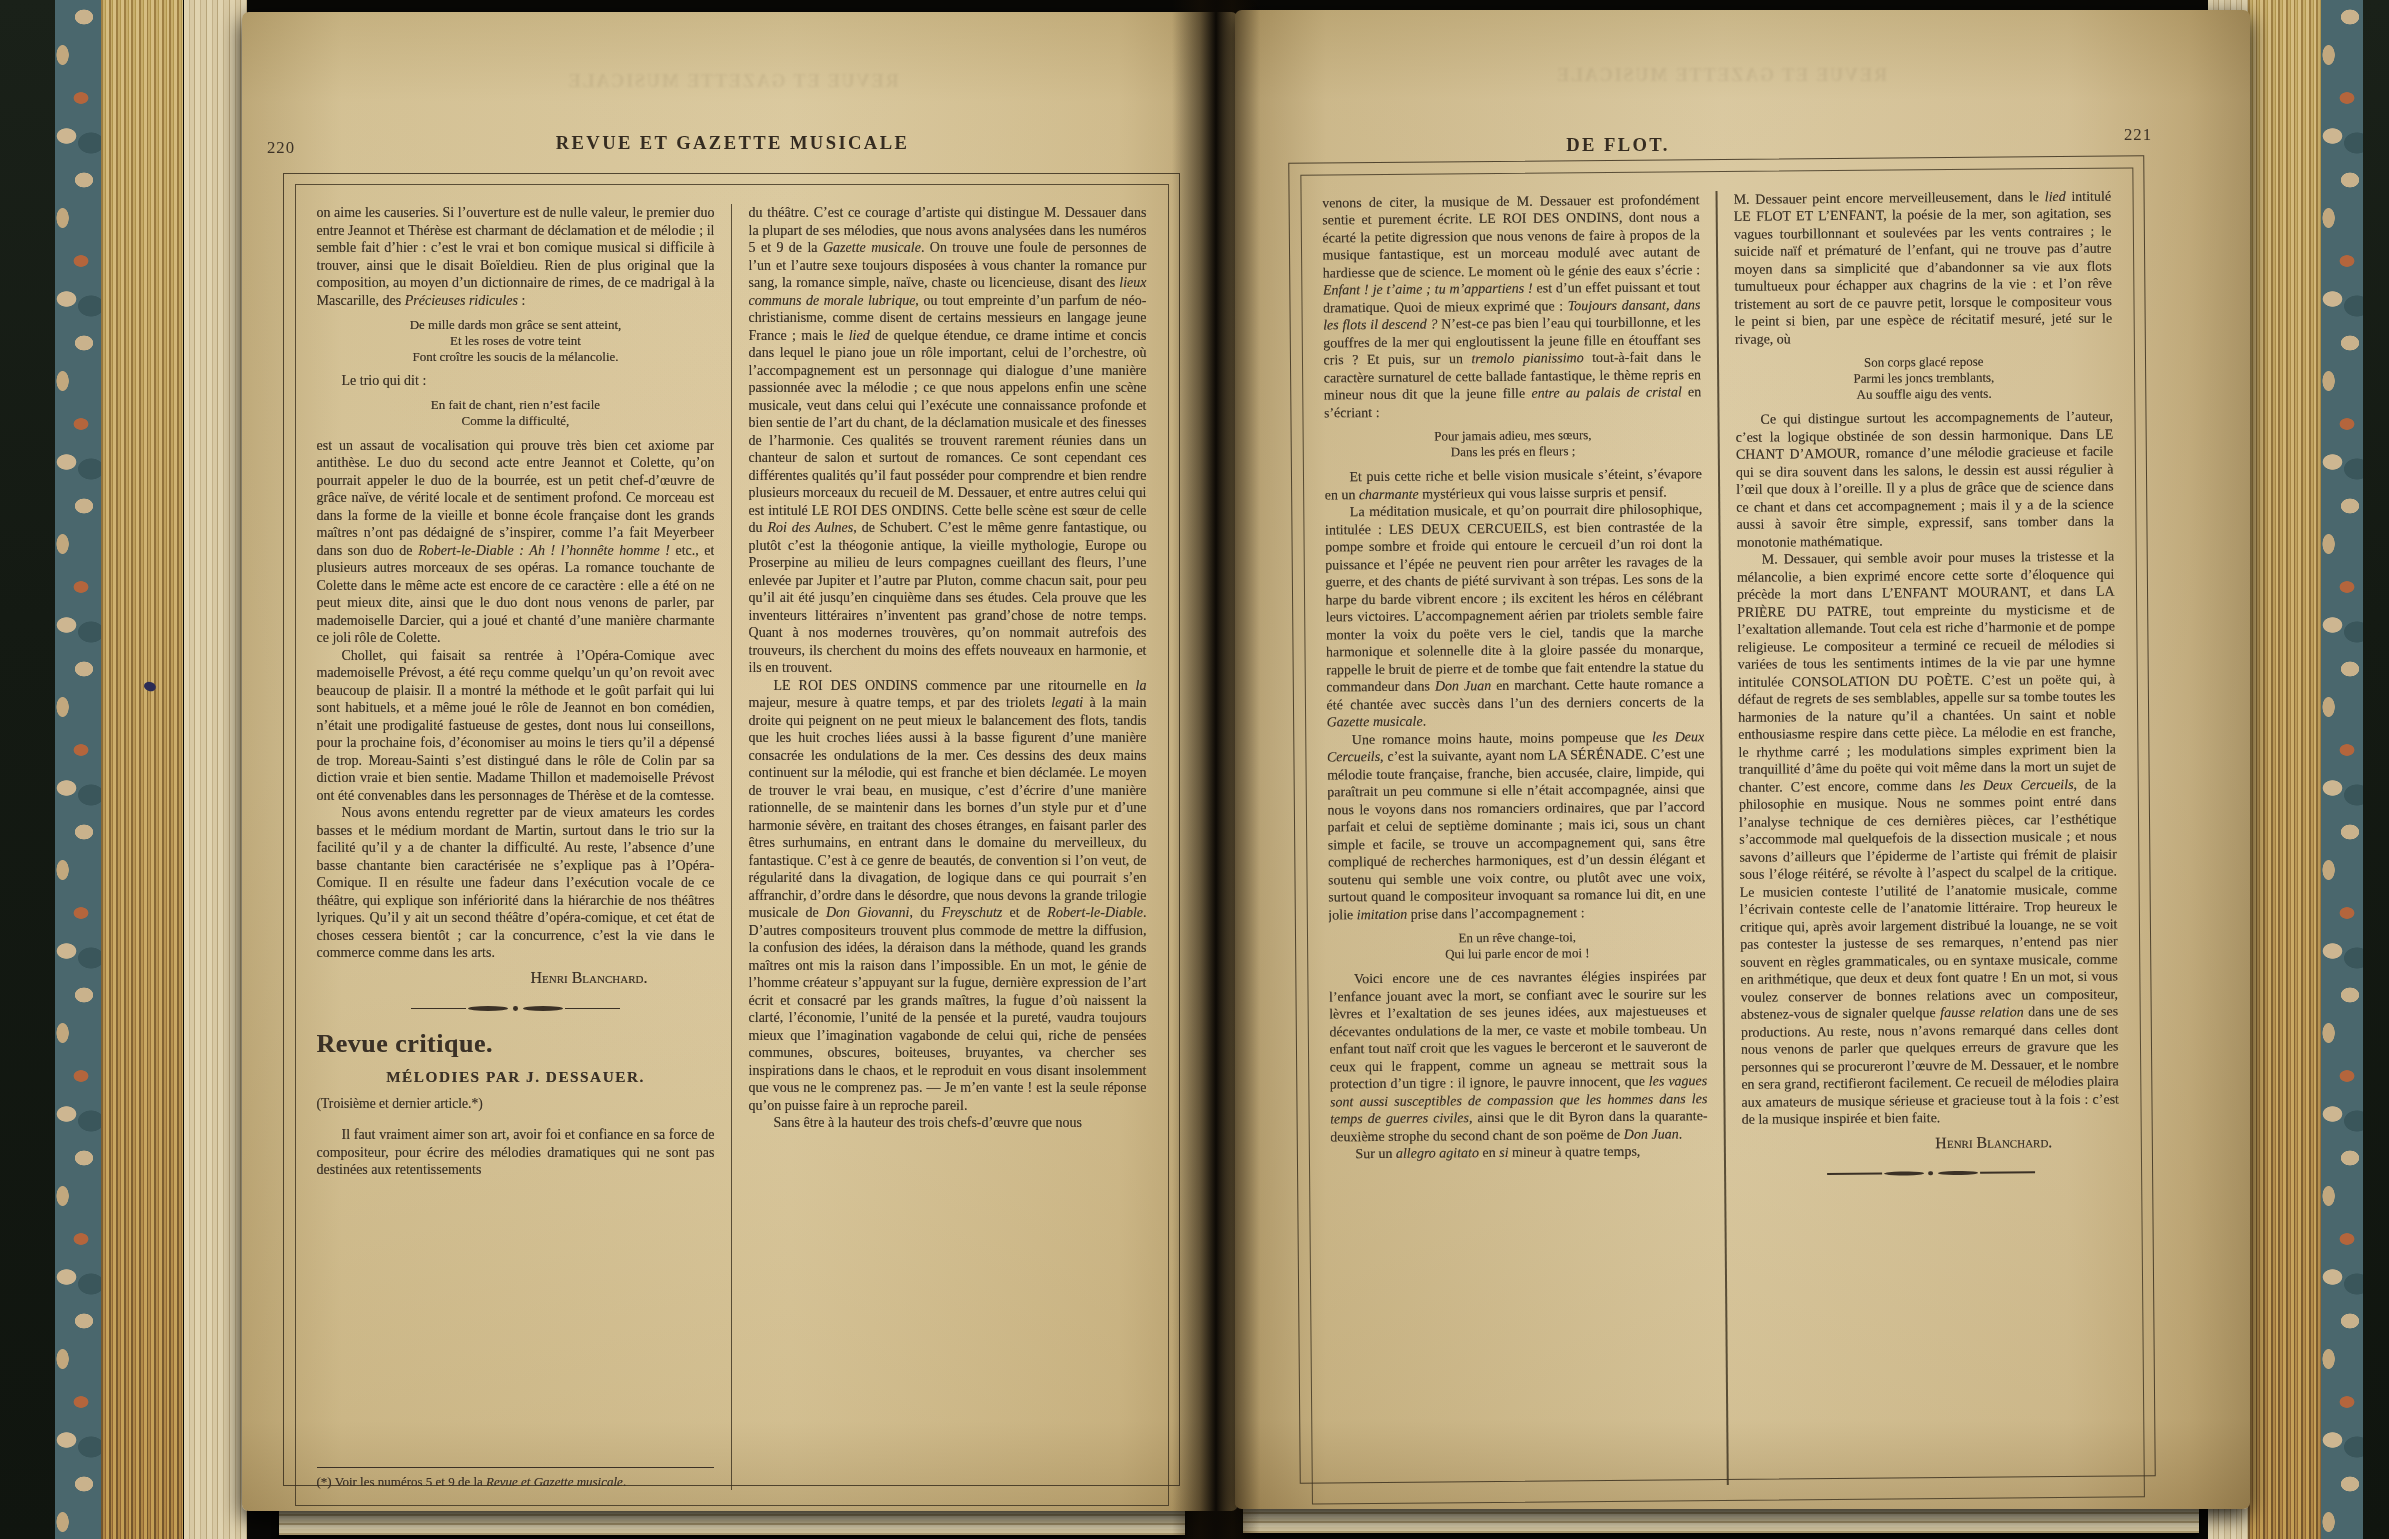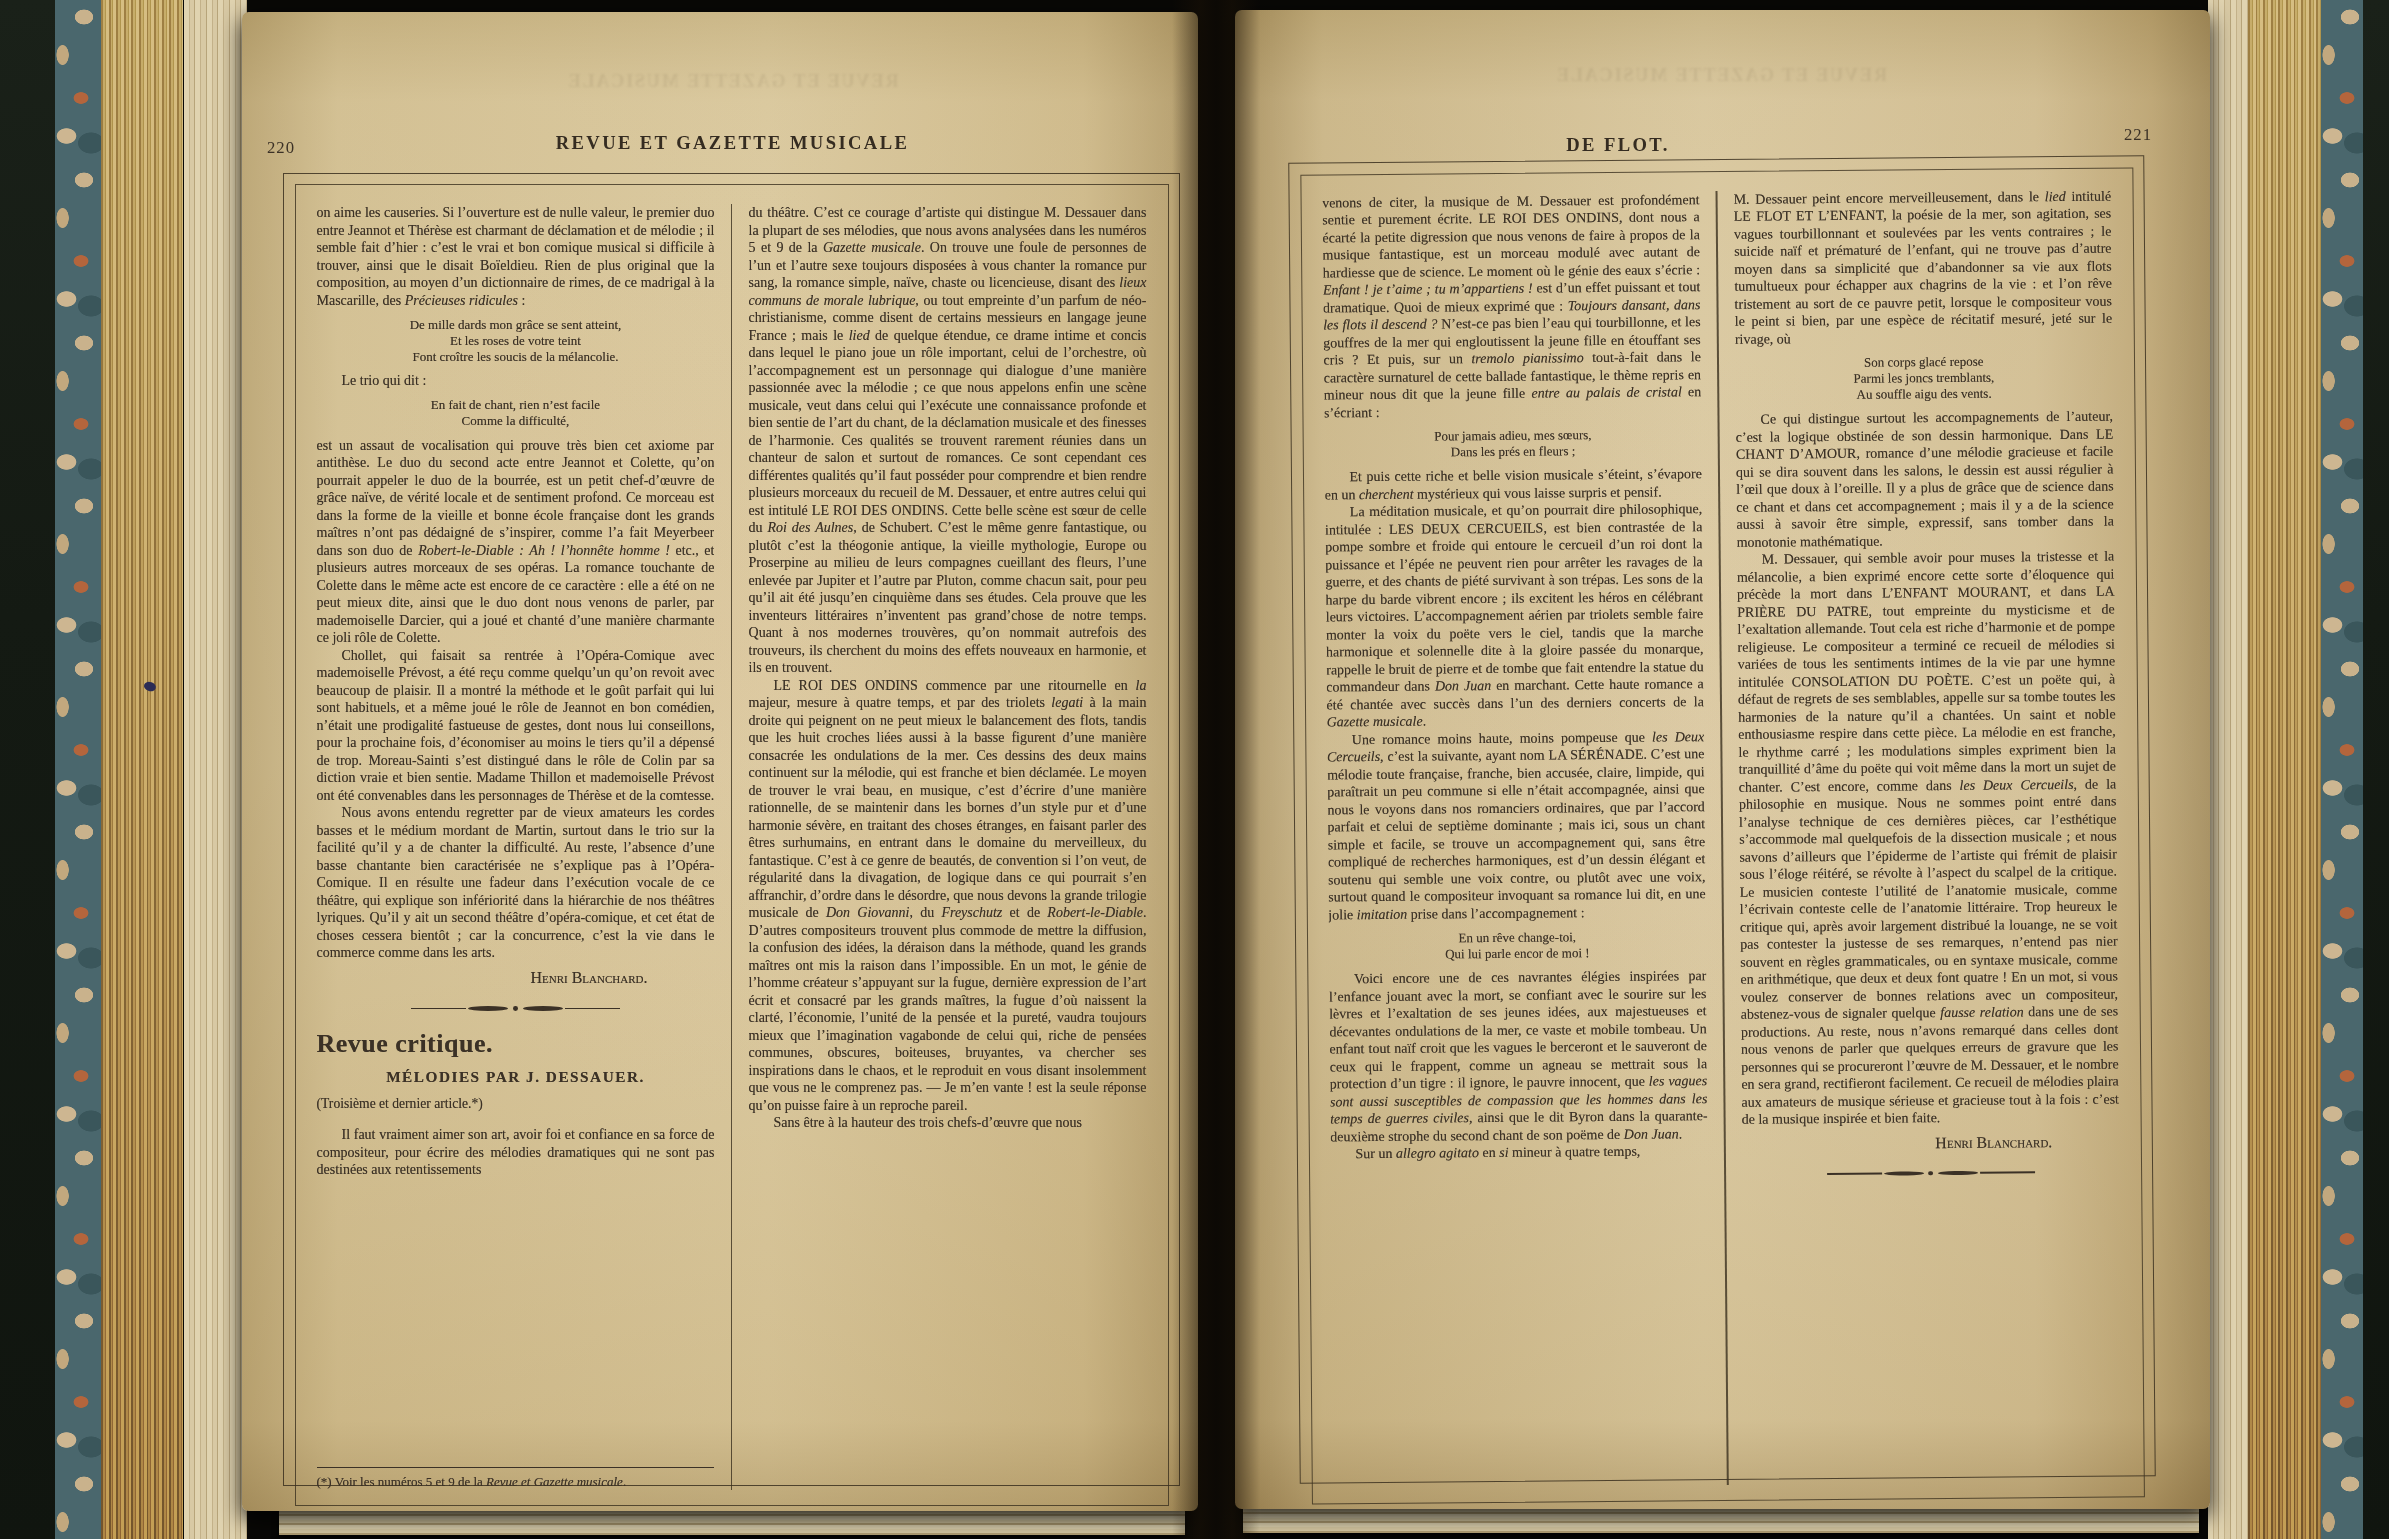--- a/index.html
+++ b/index.html
@@ -34,21 +34,21 @@
   .gold-l{left:101px;width:82px;}
   .gold-r{left:2248px;width:73px;}
   .gold-l::after{content:'';position:absolute;left:52%;top:44.3%;width:11.5px;height:8.6px;
     background:#2c2c55;border-radius:50%;transform:rotate(18deg);}
   .fan{
     background:repeating-linear-gradient(90deg,#e0d3b0 0 4.8px,#c3b189 4.8px 5.7px,#d8c9a4 5.7px 10.5px,#b7a47a 10.5px 11.5px);
   }
   .fan-l{left:184px;width:63px;}
   .fan-r{left:2208px;width:40px;}
   
-  .page{position:absolute;border-radius:6.7px;box-shadow:0 7.6px 21px rgba(0,0,0,.85);}
+  .page{position:absolute;border-radius:6.7px;box-shadow:0 7.6px 21px rgba(0,0,0,.85);padding-left:40px;}
   .page-left{
     left:242px;top:11.5px;width:956px;height:1499px;
     background:
       radial-gradient(60% 45% at 50% 42%,rgba(214,170,130,.10),transparent 70%),
       linear-gradient(180deg,#d9cca9 0%,#e9dfc4 6%,#ece3cb 50%,#e0d3b2 94%,#c9b993 100%),
       linear-gradient(90deg,#cfc09c 0%,#e7dcc0 10%,#efe6cf 55%,#e3d6b7 88%,#c5b48e 100%);
     background-blend-mode:normal,multiply,normal;
   }
   .page-right{
     left:1235px;top:9.6px;width:975px;height:1499px;
@@ -168,21 +168,21 @@
 
   <div class="frame-outer fo-right">
     <div class="frame-inner">
       <div class="cols">
         <div class="col">
             <p class="para">venons de citer, la musique de M. Dessauer est profondément sentie et purement écrite. LE ROI DES ONDINS, dont nous a écarté la petite digression que nous venons de faire à propos de la musique fantastique, est un morceau modulé avec autant de hardiesse que de science. Le moment où le génie des eaux s’écrie : <i>Enfant ! je t’aime ; tu m’appartiens !</i> est d’un effet puissant et tout dramatique. Quoi de mieux exprimé que : <i>Toujours dansant, dans les flots il descend ?</i> N’est-ce pas bien l’eau qui tourbillonne, et les gouffres de la mer qui engloutissent la jeune fille en étouffant ses cris ? Et puis, sur un <i>tremolo pianissimo</i> tout-à-fait dans le caractère surnaturel de cette ballade fantastique, le thème repris en mineur nous dit que la jeune fille <i>entre au palais de cristal</i> en s’écriant :</p>
             <div class="verse">
               <div>Pour jamais adieu, mes sœurs,</div>
               <div>Dans les prés en fleurs ;</div>
             </div>
-            <p class="para indent">Et puis cette riche et belle vision musicale s’éteint, s’évapore en un <i>cherchent</i> mystérieux qui vous laisse surpris et pensif.</p>
+            <p class="para indent">Et puis cette riche et belle vision musicale s’éteint, s’évapore en un <i>charmante</i> mystérieux qui vous laisse surpris et pensif.</p>
             <p class="para indent">La méditation musicale, et qu’on pourrait dire philosophique, intitulée : LES DEUX CERCUEILS, est bien contrastée de la pompe sombre et froide qui entoure le cercueil d’un roi dont la puissance et l’épée ne peuvent rien pour arrêter les ravages de la guerre, et des chants de piété survivant à son trépas. Les sons de la harpe du barde vibrent encore ; ils excitent les héros en célébrant leurs victoires. L’accompagnement aérien par triolets semble faire monter la voix du poëte vers le ciel, tandis que la marche harmonique et solennelle dite à la gloire passée du monarque, rappelle le bruit de pierre et de tombe que fait entendre la statue du commandeur dans <i>Don Juan</i> en marchant. Cette haute romance a été chantée avec succès dans l’un des derniers concerts de la <i>Gazette musicale</i>.</p>
             <p class="para indent">Une romance moins haute, moins pompeuse que <i>les Deux Cercueils</i>, c’est la suivante, ayant nom LA SÉRÉNADE. C’est une mélodie toute française, franche, bien accusée, claire, limpide, qui paraîtrait un peu commune si elle n’était accompagnée, ainsi que nous le voyons dans nos romanciers ordinaires, que par l’accord parfait et celui de septième dominante ; mais ici, sous un chant simple et facile, se trouve un accompagnement qui, sans être compliqué de recherches harmoniques, est d’un dessin élégant et soutenu qui semble une voix contre, ou plutôt avec une voix, surtout quand le compositeur invoquant sa romance lui dit, en une jolie <i>imitation</i> prise dans l’accompagnement :</p>
             <div class="verse">
               <div>En un rêve change-toi,</div>
               <div>Qui lui parle encor de moi !</div>
             </div>
             <p class="para indent">Voici encore une de ces navrantes élégies inspirées par l’enfance jouant avec la mort, se confiant avec le sourire sur les lèvres et l’exaltation de ses jeunes idées, aux majestueuses et décevantes ondulations de la mer, ce vaste et mobile tombeau. Un enfant tout naïf croit que les vagues le berceront et le sauveront de ceux qui le frappent, comme un agneau se mettrait sous la protection d’un tigre : il ignore, le pauvre innocent, que <i>les vagues sont aussi susceptibles de compassion que les hommes dans les temps de guerres civiles</i>, ainsi que le dit Byron dans la quarante-deuxième strophe du second chant de son poëme de <i>Don Juan</i>.</p>
             <p class="para indent">Sur un <i>allegro agitato</i> en <i>si</i> mineur à quatre temps,</p>
           </div>
         <div class="vrule"></div>

